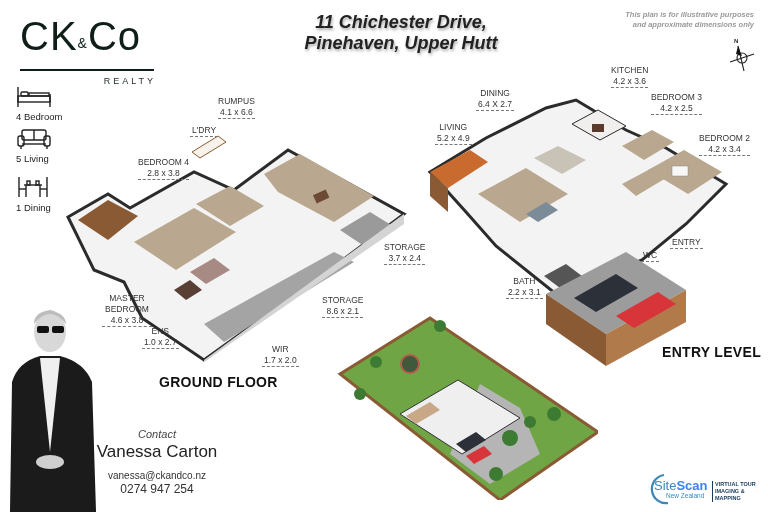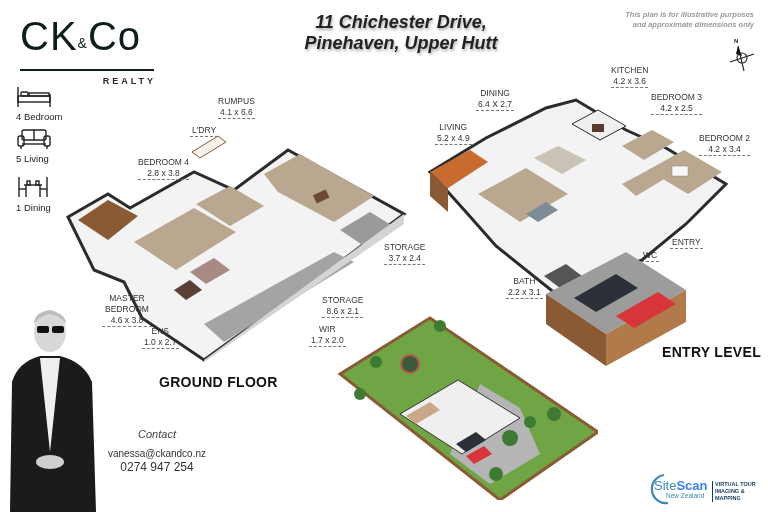--- a/index.html
+++ b/index.html
@@ -6,21 +6,21 @@
   html, body { width: 768px; height: 512px; overflow: hidden; background: #ffffff; }
   body { position: relative; font-family: "Liberation Sans", sans-serif; color: #2a2a2a; }
 
   .abs { position: absolute; }
 
   
   .logo { left: 20px; top: 14px; width: 136px; }
   .logo-main { font-family: "Liberation Sans", sans-serif; font-size: 40px; letter-spacing: 1px; color: #0f1f18; line-height: 44px; white-space: nowrap; }
   .logo-amp { font-size: 14px; vertical-align: 2px; }
   .logo-rule { height: 2px; background: #0f1f18; margin-top: 4px; width: 134px; }
-  .logo-sub { font-size: 9px; font-weight: bold; letter-spacing: 3px; text-align: right; margin-top: 5px; color: #1e2a24; }
+  .logo-sub { font-size: 9px; font-weight: normal; letter-spacing: 3px; text-align: right; margin-top: 5px; color: #1e2a24; }
 
   
   .feature { left: 16px; width: 60px; }
   .feature svg { display: block; }
   .feature-label { font-size: 9.5px; color: #222; margin-top: 3px; white-space: nowrap; }
 
   
   .address { left: 296px; top: 12px; width: 210px; text-align: center; font-size: 18px; font-weight: bold; font-style: italic; color: #222; line-height: 21px; text-shadow: 1px 2px 3px rgba(0,0,0,0.35); }
 
   .disclaimer { right: 14px; top: 10px; width: 170px; text-align: right; font-size: 7.5px; font-style: italic; font-weight: bold; color: #9a9a9a; line-height: 10px; }
@@ -165,21 +165,21 @@
     <div class="dim">8.6 x 2.1</div>
   </div>
 <div class="abs room" style="left:102px; top:293px; width:50px; white-space:normal;">
     <div>MASTER BEDROOM</div>
     <div class="dim">4.6 x 3.8</div>
   </div>
 <div class="abs room" style="left:142px; top:326px;">
     <div>ENS</div>
     <div class="dim">1.0 x 2.7</div>
   </div>
-<div class="abs room" style="left:262px; top:324px;margin-left:47px;">
+<div class="abs room" style="left:262px; top:344px;">
     <div>WIR</div>
     <div class="dim">1.7 x 2.0</div>
   </div>
 
 <div class="abs floor-title" style="left:159px; top:374px;">GROUND FLOOR</div>
 
 <svg class="abs" style="left:426px; top:84px;" width="304" height="290" viewBox="0 0 304 290">
   <polygon points="4,88 60,54 120,24 150,16 200,46 240,64 300,100 260,140 216,176 180,190 130,210 70,162 40,128" fill="#f3f3f3" stroke="#2b2b2b" stroke-width="3"></polygon>
 
   <polygon points="4,88 44,66 62,78 22,104" fill="#c96a2e"></polygon>
@@ -267,20 +267,21 @@
   <path d="M30 22 Q46 2 62 22 Q62 12 46 8 Q30 10 30 22Z" fill="#bdbdbd"></path>
   <rect x="33" y="24" width="12" height="7" rx="2" fill="#111"></rect>
   <rect x="48" y="24" width="12" height="7" rx="2" fill="#111"></rect>
   <path d="M6 210 L8 80 Q14 60 36 54 L56 54 Q80 60 88 80 L92 210 Z" fill="#1b1b1b"></path>
   <path d="M36 56 L46 150 L56 56 Z" fill="#efefef"></path>
   <ellipse cx="46" cy="160" rx="14" ry="7" fill="#cfcfcf"></ellipse>
 </svg>
 
 <div class="abs contact" style="top:428px;">
   <div class="contact-label">Contact</div>
+  <div class="contact-name">Vanessa Carton</div>
   <div class="contact-email">vanessa@ckandco.nz</div>
   <div class="contact-phone">0274 947 254</div>
 </div>
 
 <div class="abs sitescan">
   <svg class="abs" style="left:0; top:0;" width="30" height="34" viewBox="0 0 30 34">
       <path d="M24 3 A14 14 0 1 0 28 31" fill="none" stroke="#3a87b8" stroke-width="2.2"></path>
     </svg>
   <span class="ss-brand"><span>Site</span><b>Scan</b></span>
   <span class="ss-nz">New Zealand</span>

